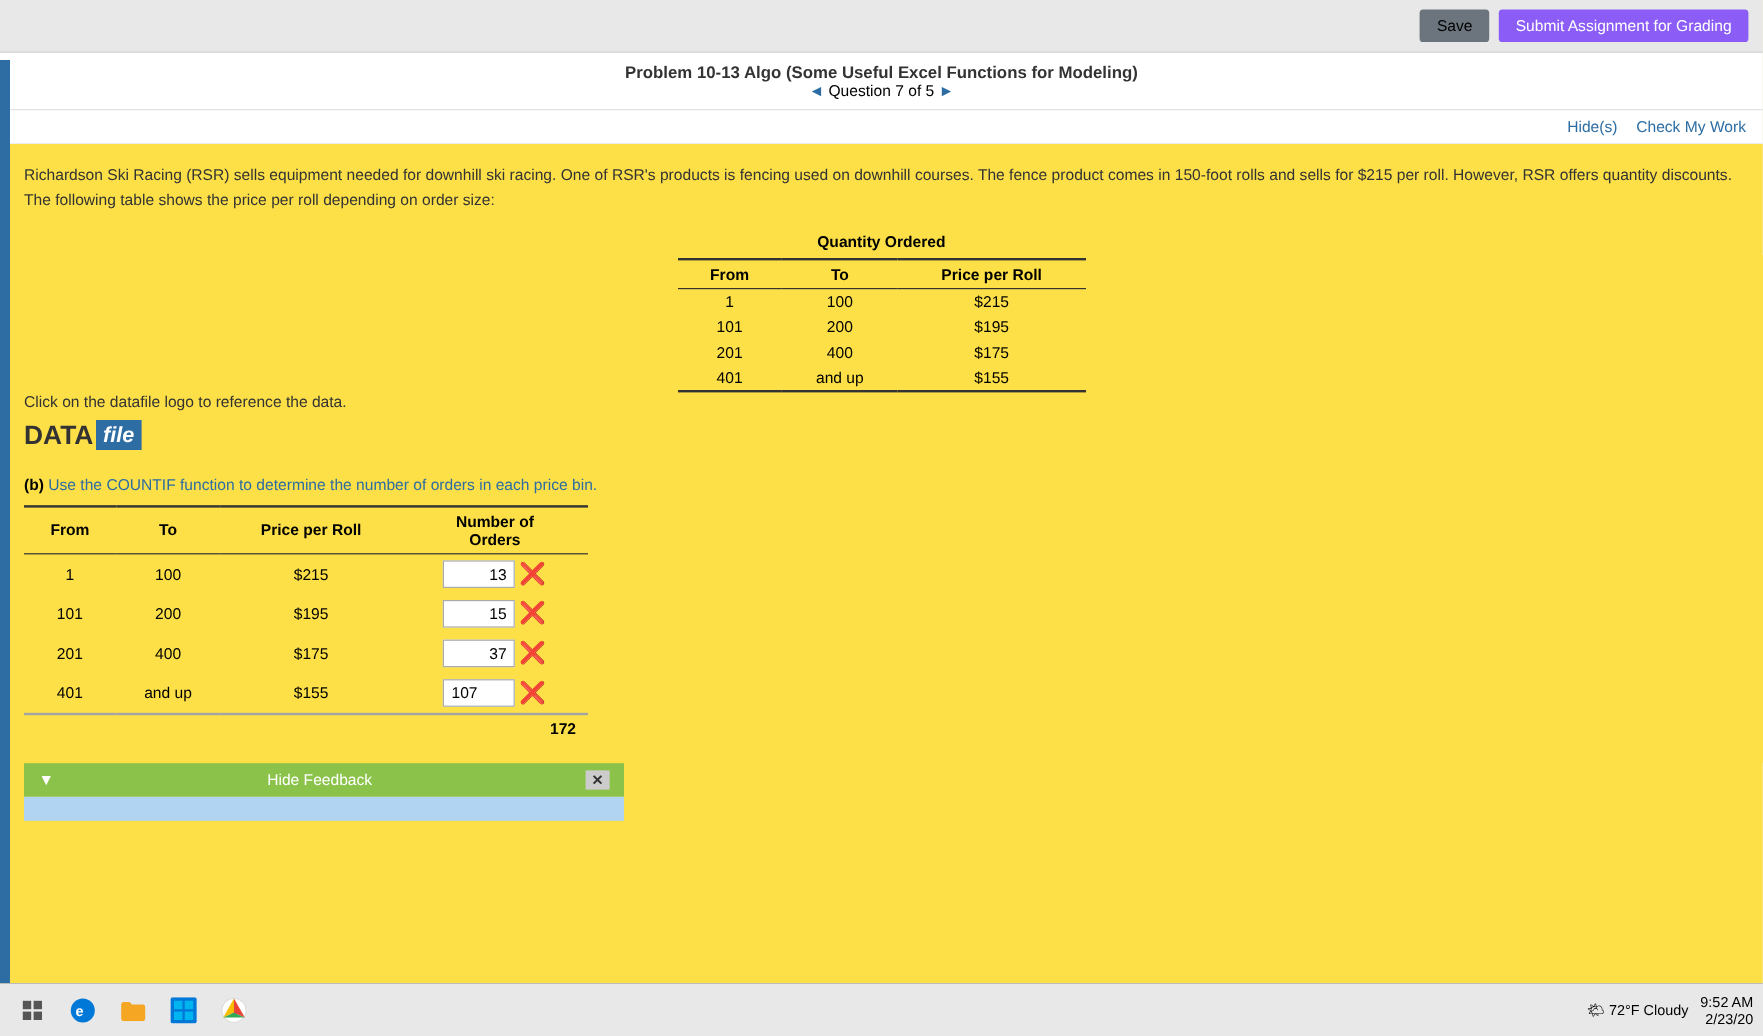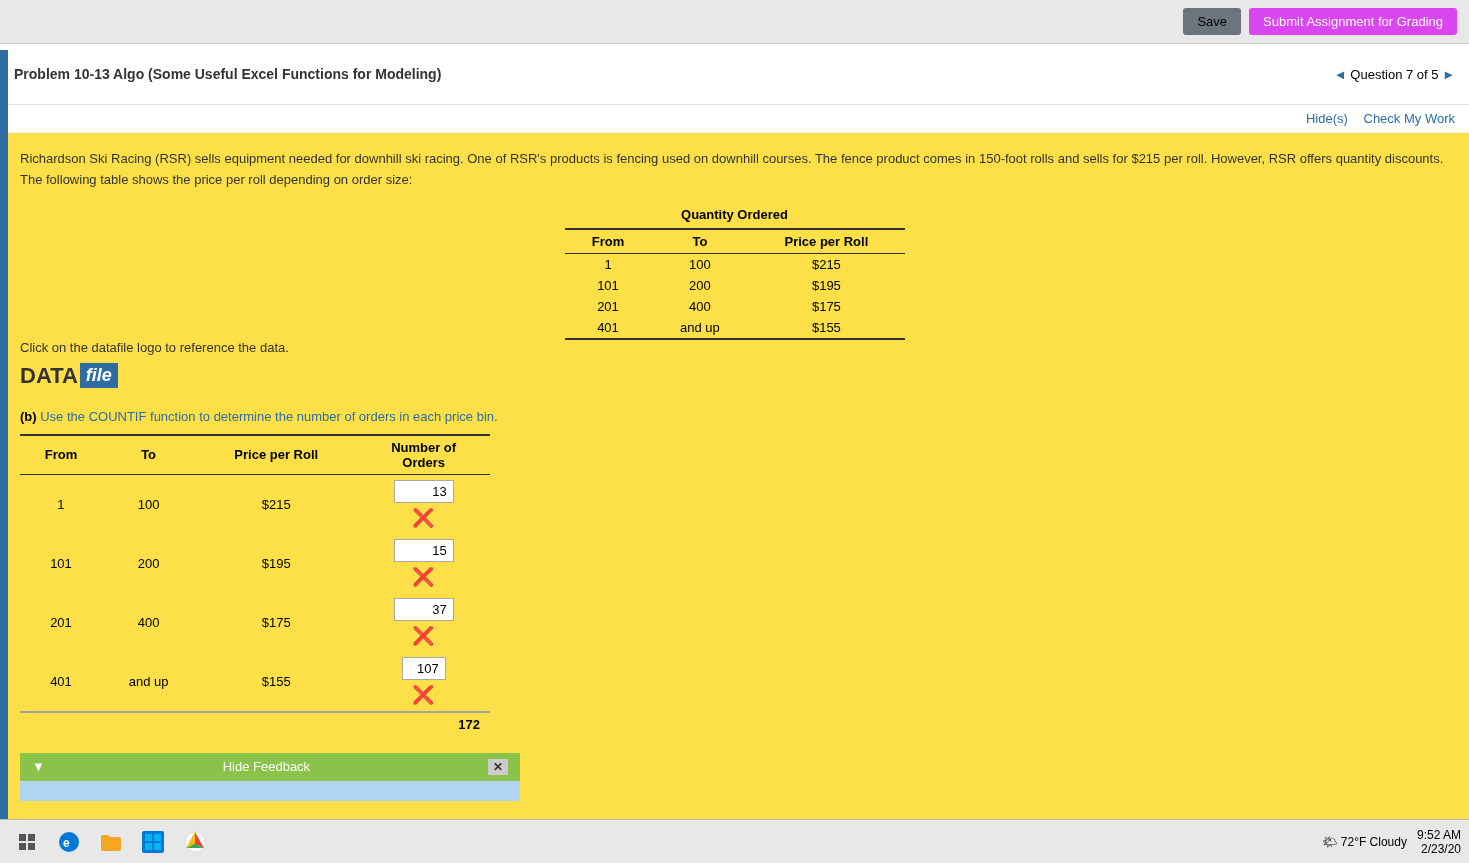--- a/index.html
+++ b/index.html
@@ -19,36 +19,37 @@
       background: #6c757d;
       color: #000000;
       border: none;
       padding: 6px 14px;
       cursor: pointer;
       font-size: 13px;
       border-radius: 3px;
     }
 
     .btn-submit {
-      background: #d946ef;
+      background: #8b5cf6;
       color: white;
       border: none;
       padding: 6px 14px;
       cursor: pointer;
       font-size: 13px;
       border-radius: 3px;
     }
 
     .question-header {
       background: white;
-      padding: 22px 14px;
+      padding: 8px 14px;
       border-bottom: 1px solid #ddd;
       display: flex;
       justify-content: space-between;
       align-items: center;
+      flex-direction: column;
     }
 
     .problem-title {
       font-weight: bold;
       font-size: 14px;
       color: #333;
     }
 
     .hints-bar {
       background: white;
@@ -207,21 +208,20 @@
     .orders-table td {
       padding: 5px 10px;
       text-align: center;
     }
 
     .orders-table .input-cell {
       display: flex;
       align-items: center;
       justify-content: center;
       gap: 4px;
-      flex-direction: column;
     }
 
     .orders-table input[type="text"] {
       width: 60px;
       text-align: right;
     }
 
     .total-row td {
       border-top: 2px solid #a3a3a3;
       padding-top: 4px;
@@ -417,21 +417,21 @@
           <span class="error-icon">❌</span>
         </div>
       </td>
     </tr>
           <tr>
       <td>401</td>
       <td>and up</td>
       <td>$155</td>
       <td>
         <div class="input-cell">
-          <input type="text" value="107" style="width: 44px; text-align: right;">
+          <input type="text" value="107" style="width: 60px; text-align: left;">
           <span class="error-icon">❌</span>
         </div>
       </td>
     </tr>
         </tbody>
       <tfoot>
         <tr class="total-row">
           <td colspan="3"></td>
           <td id="orders-total">172</td>
         </tr>

